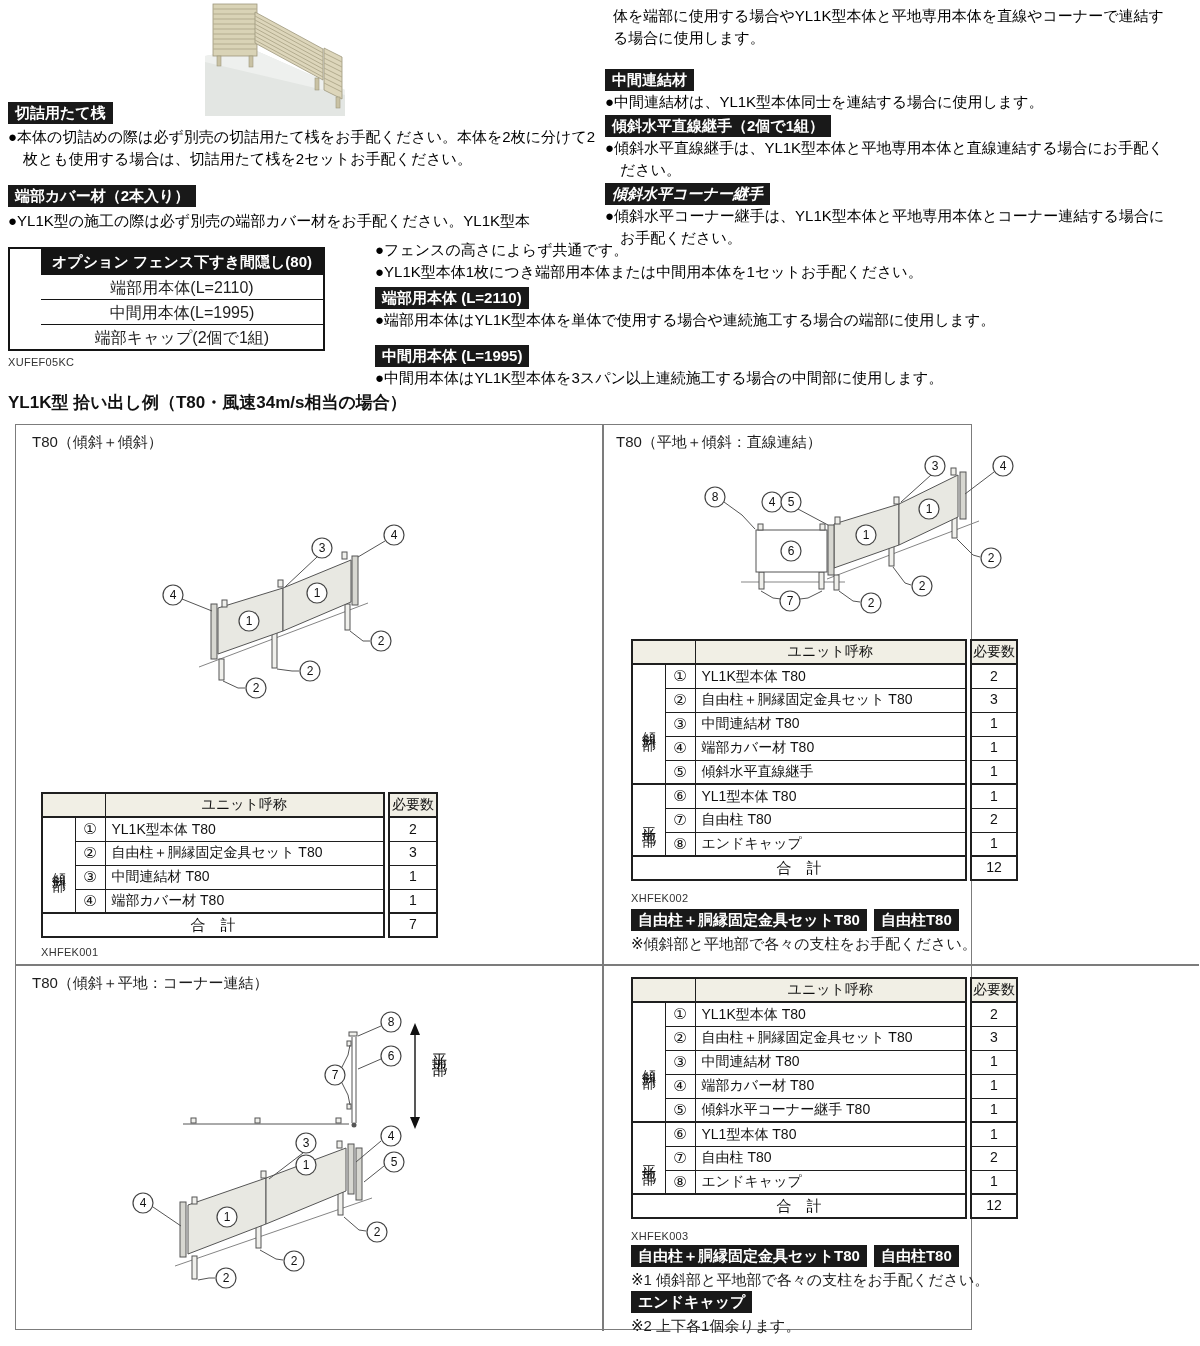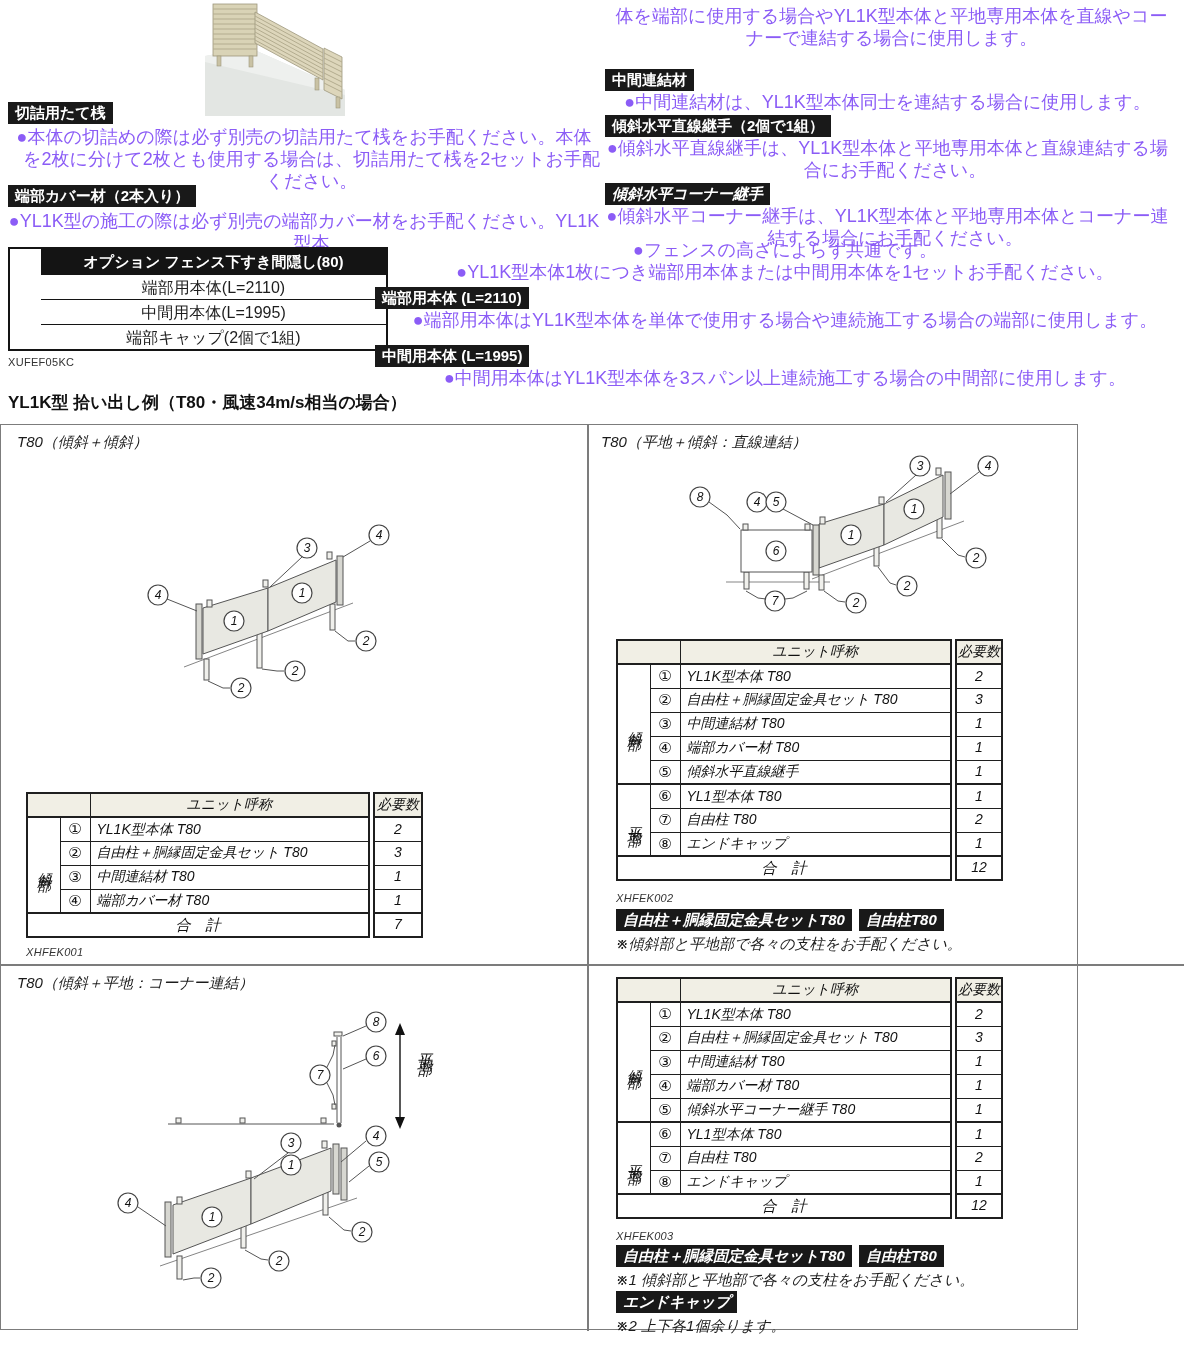--- a/index.html
+++ b/index.html
@@ -12,28 +12,28 @@
   }
   .abs { position: absolute; }
 
   .tag {
     display: inline-block;
     background: #191919; color: #fff;
     font-weight: bold; font-size: 15px;
     line-height: 20px; padding: 1px 7px;
     white-space: nowrap;
   }
-  .body-text { font-size: 18px; line-height: 22px; color: #8b5cf6; text-align: center; }
+  .body-text { font-size: 15px; line-height: 22px; color: #000000; }
   .hang { padding-left: 15px; text-indent: -15px; }
   .code { font-size: 11px; color: #333; letter-spacing: .3px; }
   .pt-title { font-size: 15px; color: #1c1c1c; }
   .section-title { font-size: 17px; font-weight: bold; color: #111; }
 
   
-  .opt-table { width: 380px; border: 2px solid #141414; background: #fff; padding-left: 31px; }
+  .opt-table { width: 317px; border: 2px solid #141414; background: #fff; padding-left: 31px; }
   .opt-table .oh {
     background: #141414; color: #fff; font-weight: bold;
     font-size: 15px; text-align: center; height: 25px; line-height: 25px;
   }
   .opt-table .or {
     height: 25px; line-height: 25px; text-align: center;
     font-size: 16px; border-top: 1px solid #141414;
   }
 
   
@@ -158,21 +158,21 @@
   <div class="body-text hang">●フェンスの高さによらず共通です。</div>
   <div class="body-text hang">●YL1K型本体1枚につき端部用本体または中間用本体を1セットお手配ください。</div>
   <div style="margin-top:4px;"><span class="tag">端部用本体 (L=2110)</span></div>
   <div class="body-text hang">●端部用本体はYL1K型本体を単体で使用する場合や連続施工する場合の端部に使用します。</div>
   <div style="margin-top:14px;"><span class="tag">中間用本体 (L=1995)</span></div>
   <div class="body-text hang">●中間用本体はYL1K型本体を3スパン以上連続施工する場合の中間部に使用します。</div>
 </div>
 
 <div class="abs section-title" style="left:8px; top:391px;">YL1K型 拾い出し例（T80・風速34m/s相当の場合）</div>
 
-<div class="abs grid" style="left:0; top:424px; width:1078px; height:906px;font-style:italic;">
+<div class="abs grid" style="left:15px; top:424px; width:957px; height:906px;">
   <div class="abs vdiv" style="left:586px; top:0; height:906px;"></div>
   <div class="abs hdiv" style="left:0; top:539px; width:1183px;"></div>
 
   <div class="abs pt-title" style="left:16px; top:8px;">T80（傾斜＋傾斜）</div>
   <div class="abs pt-title" style="left:600px; top:8px;">T80（平地＋傾斜：直線連結）</div>
   <div class="abs pt-title" style="left:16px; top:549px;">T80（傾斜＋平地：コーナー連結）</div>
 
   <svg class="abs" style="left:0; top:0;" width="586" height="300" viewBox="0 0 586 300">
     <line class="gnd" x1="183" y1="242" x2="352" y2="178"></line>
     <g>

